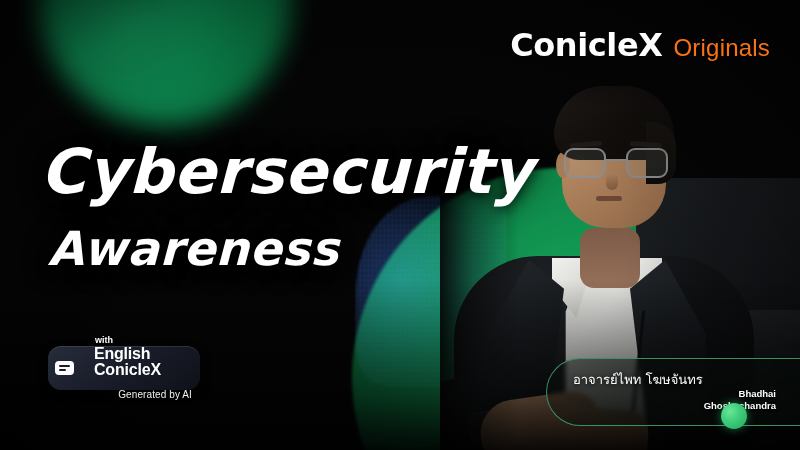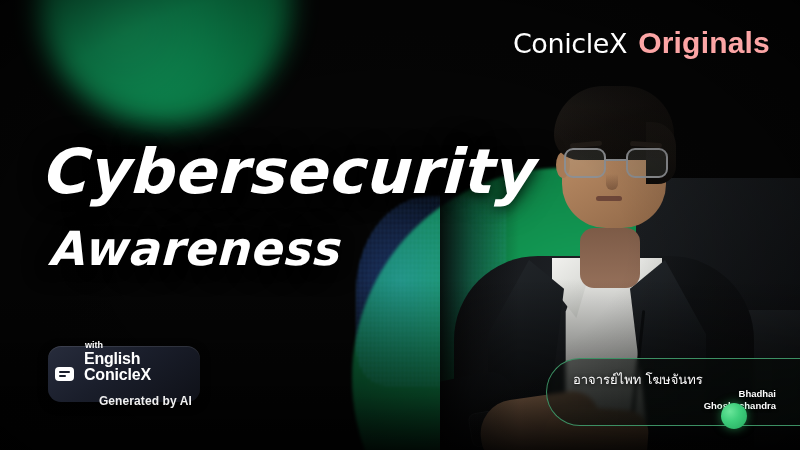--- a/index.html
+++ b/index.html
@@ -225,31 +225,31 @@
   }
 
   
   .brand {
     position:absolute;
     right:30px; top:26px;
     display:flex; align-items:baseline; gap:11px;
     z-index:6;
   }
   .brand-mark {
-    font-size:27px;
-    font-weight:normal;
+    font-size:32px;
+    font-weight:bold;
     letter-spacing:-.4px;
     color:#ffffff;
     font-family:"DejaVu Sans", sans-serif;
   }
   .brand-word {
-    font-size:30px;
-    font-weight:700;
+    font-size:24px;
+    font-weight:400;
     letter-spacing:.2px;
-    color:#fca5a5;
+    color:#f97316;
     font-family:"Liberation Sans", sans-serif;
   }
 
   
   .headline {
     position:absolute;
     left:46px; top:140px;
     z-index:6;
     color:#fff;
     font-family:"DejaVu Sans", sans-serif;
@@ -272,27 +272,27 @@
     font-weight:bold;
     letter-spacing:.5px;
     text-shadow:0 2px 14px rgba(0,0,0,.85), 0 0 28px rgba(0,0,0,.6);
     transform:skewX(-4deg);
   }
 
   
   .subs-badge {
     position:absolute;
     left:48px; top:346px;
-    width:152px; height:56px;
+    width:152px; height:44px;
     border-radius:13px;
     background:linear-gradient(145deg,#272c3c 0%,#1a1e2b 45%,#0f1118 100%);
     box-shadow:inset 0 1px 0 rgba(255,255,255,.10), 0 3px 10px rgba(0,0,0,.65);
     z-index:6;
     padding:4px 8px 4px 7px;
-    display:flex; align-items:center; gap:10px;
+    display:flex; align-items:center; gap:20px;
   }
   .cc-icon {
     flex:0 0 auto;
     width:19px; height:14px;
     border-radius:4px;
     background:#fff;
     position:relative;
   }
   .cc-icon::before, .cc-icon::after {
     content:""; position:absolute; left:4px;
@@ -303,21 +303,21 @@
   .subs-text { flex:1 1 auto; line-height:1; }
   .subs-with {
     font-size:9px; color:#ffffff; font-weight:bold;
     margin-left:1px; display:block; margin-bottom:1px;
   }
   .subs-main {
     font-size:16px; color:#ffffff; font-weight:bold;
     letter-spacing:-.2px; display:block;
   }
   .subs-sub {
-    font-size:12px; color:#f0f0f0; font-weight:bold;
+    font-size:10px; color:#f0f0f0; font-weight:normal;
     display:block; text-align:right; margin-top:12px; letter-spacing:.1px;
   }
 
   
   .nameplate {
     position:absolute;
     left:546px; top:358px;
     width:300px; height:68px;
     border:1.5px solid #3c8f63;
     border-right:none;

